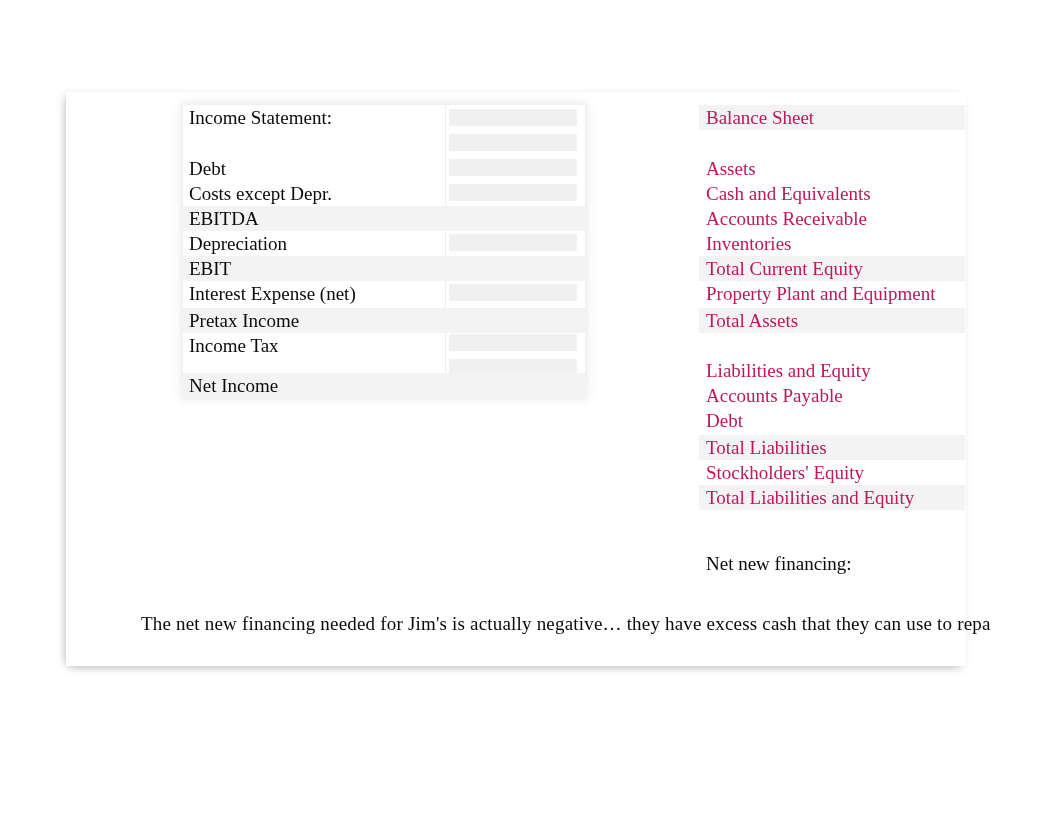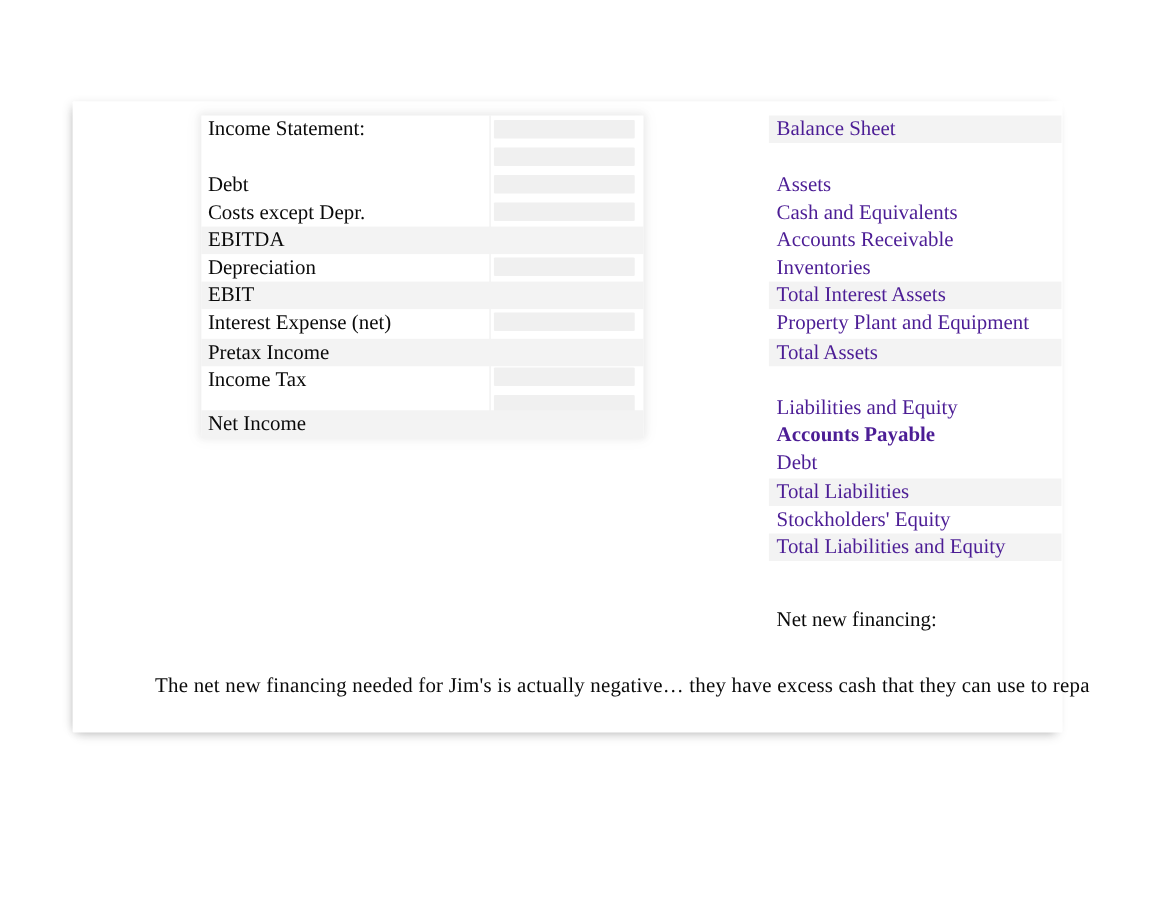--- a/index.html
+++ b/index.html
@@ -125,21 +125,21 @@
     box-sizing: border-box;
   }
   .bs-row.shaded { background: #f3f3f3; }
   .bs-row .bs-label {
     position: absolute;
     left: 7px;
     top: 0;
     line-height: 25px;
     font-size: 19px;
     white-space: nowrap;
-    color: #4c1d95;
+    color: #be185d;
   }
   .bs-row .bs-value {
     position: absolute;
     right: 4px;
     top: 0;
     line-height: 25px;
     font-size: 19px;
     white-space: nowrap;
     color: #0a0a0a;
   }
@@ -272,21 +272,21 @@
       <span class="bs-label">Accounts Receivable</span>
       <span class="bs-value"></span>
     </div>
 
     <div class="bs-row" style="top:126px;">
       <span class="bs-label">Inventories</span>
       <span class="bs-value"></span>
     </div>
 
     <div class="bs-row shaded" style="top:151px;">
-      <span class="bs-label">Total Interest Assets</span>
+      <span class="bs-label">Total Current Equity</span>
       <span class="bs-value"></span>
     </div>
 
     <div class="bs-row" style="top:176px;">
       <span class="bs-label">Property Plant and Equipment</span>
       <span class="bs-value"></span>
     </div>
 
     <div class="bs-row shaded" style="top:203px;">
       <span class="bs-label">Total Assets</span>
@@ -296,21 +296,21 @@
     <div class="bs-row" style="top:228px;">
       <span class="bs-label"></span>
       <span class="bs-value"></span>
     </div>
 
     <div class="bs-row" style="top:253px;">
       <span class="bs-label">Liabilities and Equity</span>
       <span class="bs-value"></span>
     </div>
 
-    <div class="bs-row" style="top:278px;font-weight:bold;">
+    <div class="bs-row" style="top:278px;">
       <span class="bs-label">Accounts Payable</span>
       <span class="bs-value"></span>
     </div>
 
     <div class="bs-row" style="top:303px;">
       <span class="bs-label">Debt</span>
       <span class="bs-value"></span>
     </div>
 
     <div class="bs-row shaded" style="top:330px;">

